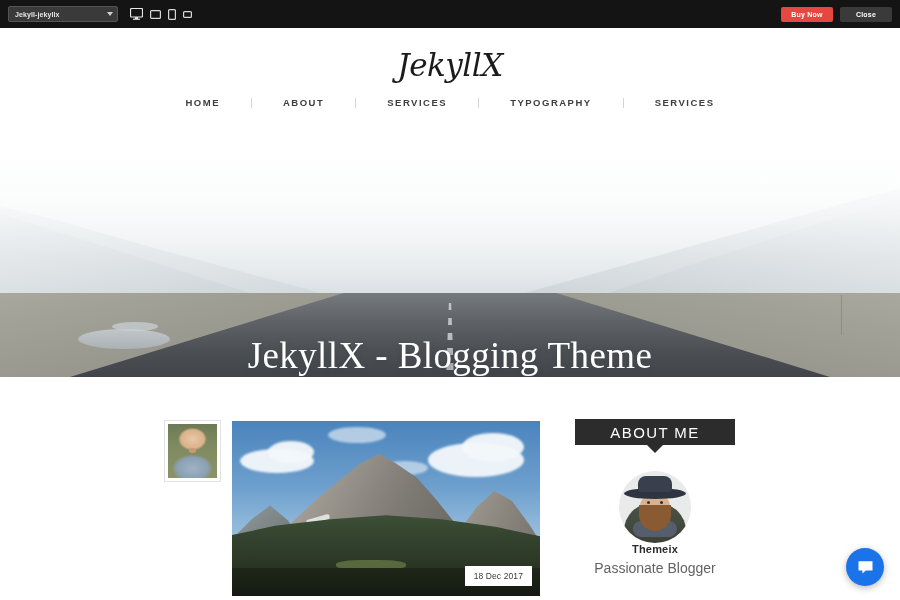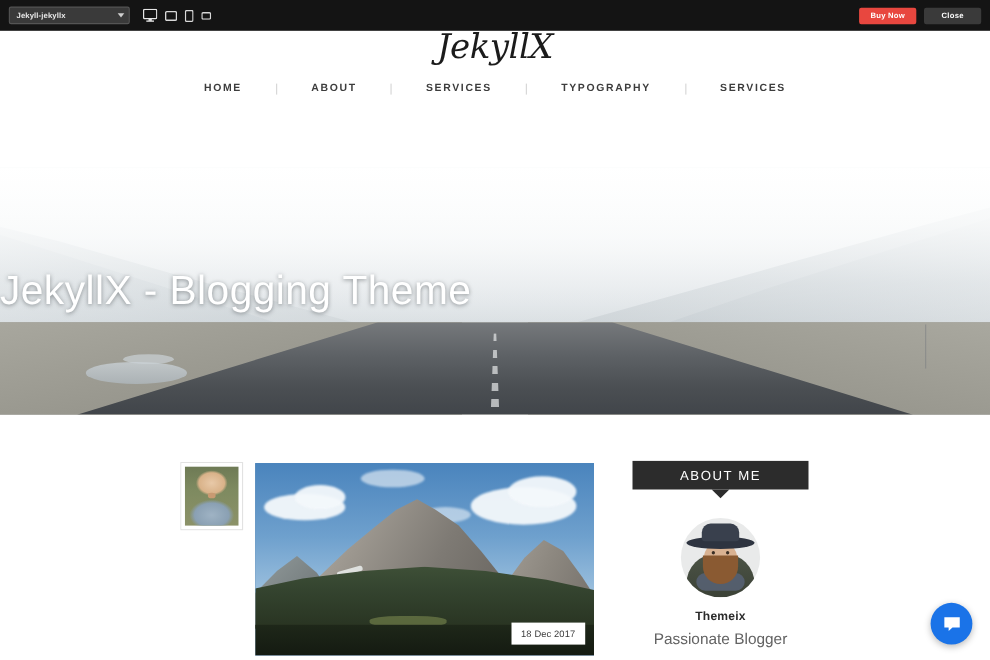--- a/index.html
+++ b/index.html
@@ -62,20 +62,21 @@
 
   
   .site-header {
     position: absolute; top: 28px; left: 0;
     width: 900px; height: 124px;
     background: #ffffff;
     text-align: center;
     z-index: 20;
   }
   .logo {
+    margin-top: 22px;
     font-family: "DejaVu Serif", serif;
     font-style: italic;
     font-size: 31px;
     color: #1b1b1b;
     letter-spacing: -0.5px;
     line-height: 1;
   }
   .tagline {
     margin-top: 9px;
     font-size: 9.5px;
@@ -192,23 +193,24 @@
     opacity: .7;
   }
   .pole {
     position: absolute; bottom: 42px; right: 58px;
     width: 1px; height: 40px;
     background: rgba(120,124,128,.55);
   }
 
   .hero-inner {
     position: absolute; inset: 0;
-    display: flex; flex-direction: column;
-    align-items: flex-start; justify-content: center;
+    display: flex; flex-direction: row;
+    align-items: flex-end; justify-content: center;
     z-index: 5;
+    font-family: Liberation Serif, serif;
   }
   .hero-title {
     font-size: 37px;
     font-weight: normal;
     color: #ffffff;
     letter-spacing: 0.4px;
     text-shadow: 0 1px 4px rgba(60,66,70,.55);
     line-height: 1.1;
   }
   .hero-sub {
@@ -339,21 +341,21 @@
     width: 160px;
   }
   .widget-head {
     position: relative;
     background: #2c2c2c;
     height: 26px;
     display: flex; align-items: center; justify-content: center;
   }
   .widget-head .wt {
     color: #ffffff;
-    font-size: 12px;
+    font-size: 15px;
     letter-spacing: 1.4px;
   }
   .widget-head::after {
     content: "";
     position: absolute; bottom: -8px; left: 50%;
     transform: translateX(-50%);
     width: 0; height: 0;
     border-left: 8px solid transparent;
     border-right: 8px solid transparent;
     border-top: 8px solid #2c2c2c;
@@ -417,21 +419,20 @@
   }
   .av-hattop {
     position: absolute; left: 50%; top: 5px;
     transform: translateX(-50%);
     width: 34px; height: 16px;
     background: #39404d;
     border-radius: 8px 8px 3px 3px;
     z-index: 6;
   }
   .author-name {
-    margin-top: 12px;
     font-size: 11px;
     color: #2b2b2b;
     font-weight: bold;
     letter-spacing: 0.2px;
   }
   .author-role {
     margin-top: 5px;
     font-size: 14px;
     color: #636363;
   }

